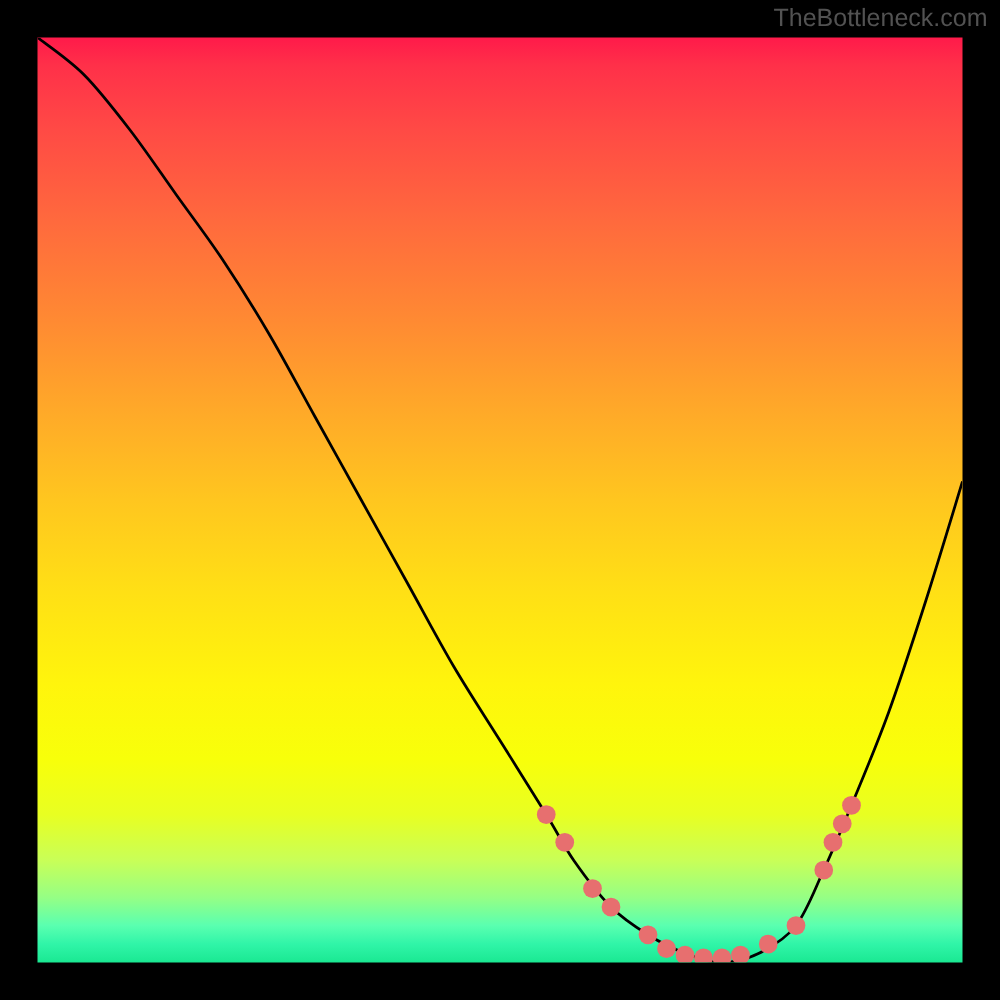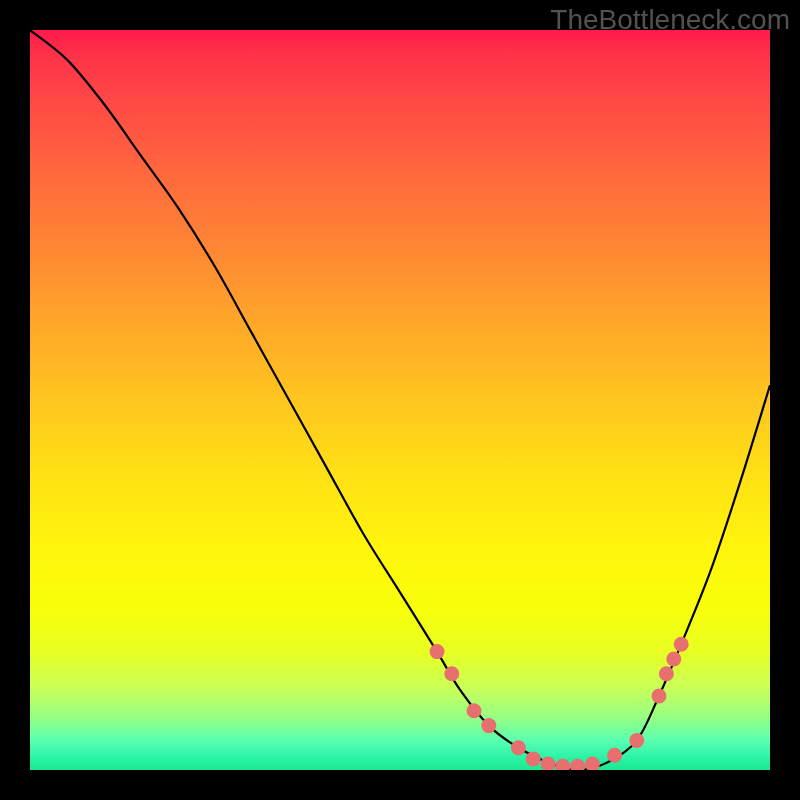--- a/index.html
+++ b/index.html
@@ -9,21 +9,21 @@
     background: #000;
     position: relative;
     font-family: Arial, sans-serif;
     overflow: hidden;
   }
   .watermark {
     position: absolute;
     top: 4px;
     right: 10px;
     color: #525252;
-    font-size: 28px;
+    font-size: 20px;
     font-weight: 500;
     z-index: 10;
   }
   .plot-area {
     position: absolute;
     left: 30px;
     top: 30px;
     width: 740px;
     height: 740px;
     background: linear-gradient(to bottom,

